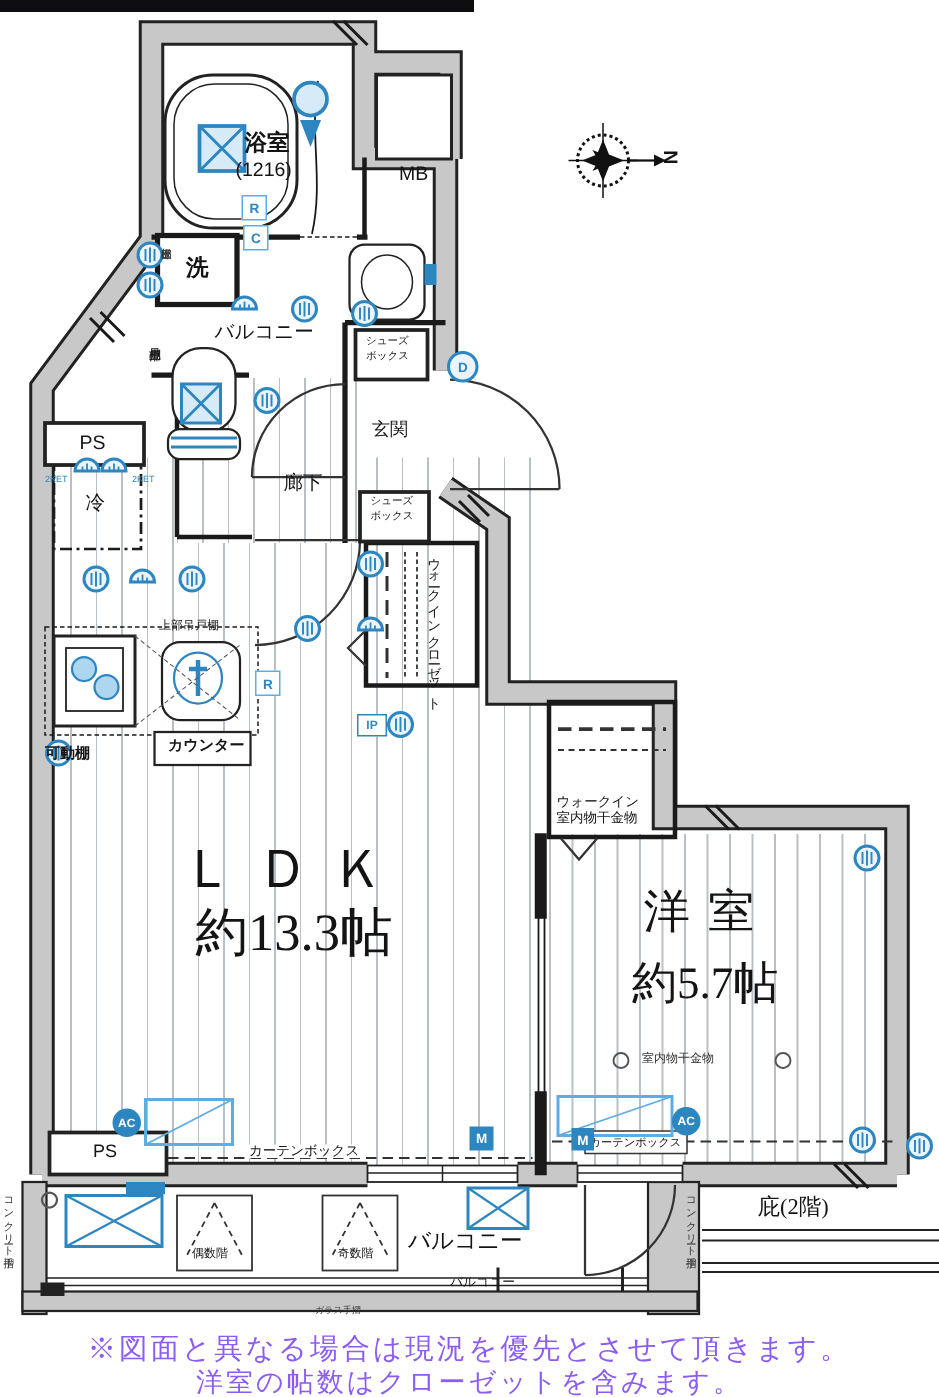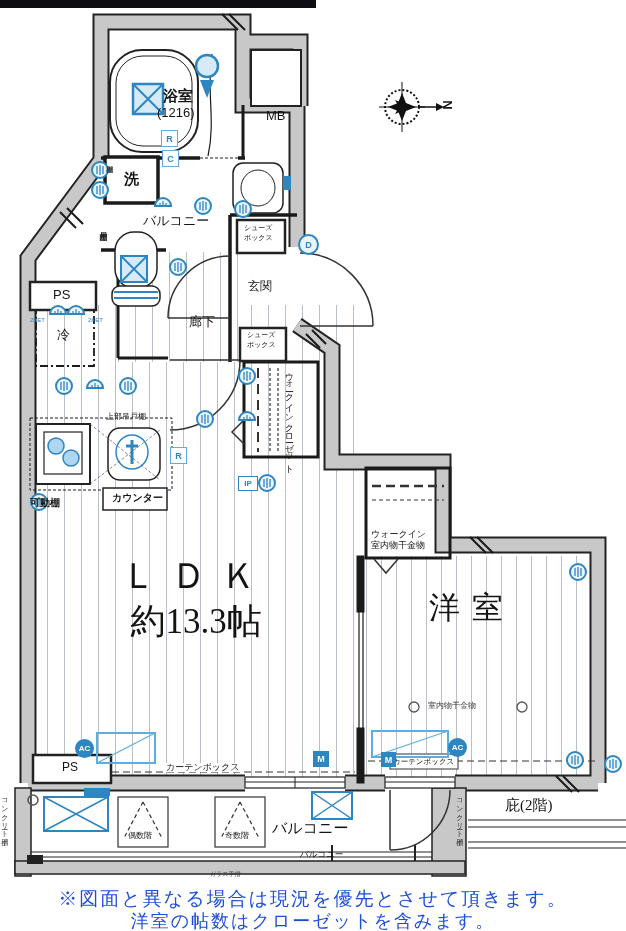--- a/index.html
+++ b/index.html
@@ -11,21 +11,21 @@
   .lb{position:absolute;z-index:3;color:#141414;white-space:nowrap;line-height:1.05;}
   .v{writing-mode:vertical-rl;text-orientation:upright;}
   .serif{font-family:"Liberation Serif",serif;}
   .ctr{transform:translateX(-50%);}
   .bc{position:absolute;z-index:4;border-radius:50%;display:flex;align-items:center;justify-content:center;
       font-weight:bold;font-family:"Liberation Sans",sans-serif;}
   .bs{position:absolute;z-index:4;display:flex;align-items:center;justify-content:center;
       font-weight:bold;font-family:"Liberation Sans",sans-serif;}
   .blue-t{color:#2e86c1;}
   .topbar{position:absolute;left:0;top:0;width:316px;height:8px;background:#0d0d12;z-index:5;}
-  .notes{position:absolute;left:0;width:626px;text-align:center;z-index:3;color:#1d4ed8;
+  .notes{position:absolute;left:0;width:626px;text-align:center;z-index:3;color:#8b5cf6;
          font-family:"Liberation Serif",serif;}
 </style>
 </head>
 <body>
 
 <div class="plan">
   <div class="topbar"></div>
 
   <div class="stripes s-v" style="left:30px;top:305px;width:328px;height:478px;"></div>
   <div class="stripes s-v" style="left:118px;top:252px;width:126px;height:110px;"></div>
@@ -226,23 +226,24 @@
   <div class="lb blue-t" style="left:88px;top:317px;font-size:6px;">2KET</div>
   <div class="lb" style="left:247px;top:331px;font-size:7px;">シューズ</div>
   <div class="lb" style="left:247px;top:341px;font-size:7px;">ボックス</div>
   <div class="lb v" style="left:284px;top:366px;font-size:9px;height:92px;letter-spacing:0;">ウォークインクローゼット</div>
   <div class="lb" style="left:106px;top:413px;font-size:8px;">上部吊戸棚</div>
   <div class="lb" style="left:112px;top:493px;font-size:10px;font-weight:bold;">カウンター</div>
   <div class="lb" style="left:30px;top:498px;font-size:10px;font-weight:bold;">可動棚</div>
   <div class="lb" style="left:371px;top:530px;font-size:9px;">ウォークイン</div>
   <div class="lb" style="left:371px;top:541px;font-size:9px;">室内物干金物</div>
 
-  <div class="lb ctr" style="left:196px;top:560px;font-size:36px;letter-spacing:14px;font-family:Liberation Mono, monospace;">ＬＤＫ</div>
+  <div class="lb ctr" style="left:196px;top:560px;font-size:36px;letter-spacing:14px;">ＬＤＫ</div>
   <div class="lb ctr serif" style="left:196px;top:604px;font-size:35px;">約13.3帖</div>
   <div class="lb ctr serif" style="left:472px;top:592px;font-size:31px;letter-spacing:12px;">洋室</div>
+  <div class="lb ctr serif" style="left:470px;top:640px;font-size:30px;">約5.7帖</div>
   <div class="lb" style="left:428px;top:702px;font-size:8px;color:#333;font-family:Liberation Serif, serif;">室内物干金物</div>
 
   <div class="lb" style="left:163px;top:763px;font-size:9px;background:#fff;padding:0 3px;">カーテンボックス</div>
   <div class="lb" style="left:393px;top:758px;font-size:7.5px;">カーテンボックス</div>
   <div class="lb" style="left:62px;top:761px;font-size:12px;">PS</div>
 
   <div class="lb" style="left:128px;top:832px;font-size:8px;">偶数階</div>
   <div class="lb" style="left:225px;top:832px;font-size:8px;">奇数階</div>
   <div class="lb" style="left:272px;top:820px;font-size:15px;">バルコニー</div>
   <div class="lb" style="left:300px;top:850px;font-size:8.5px;">バルコニー</div>

